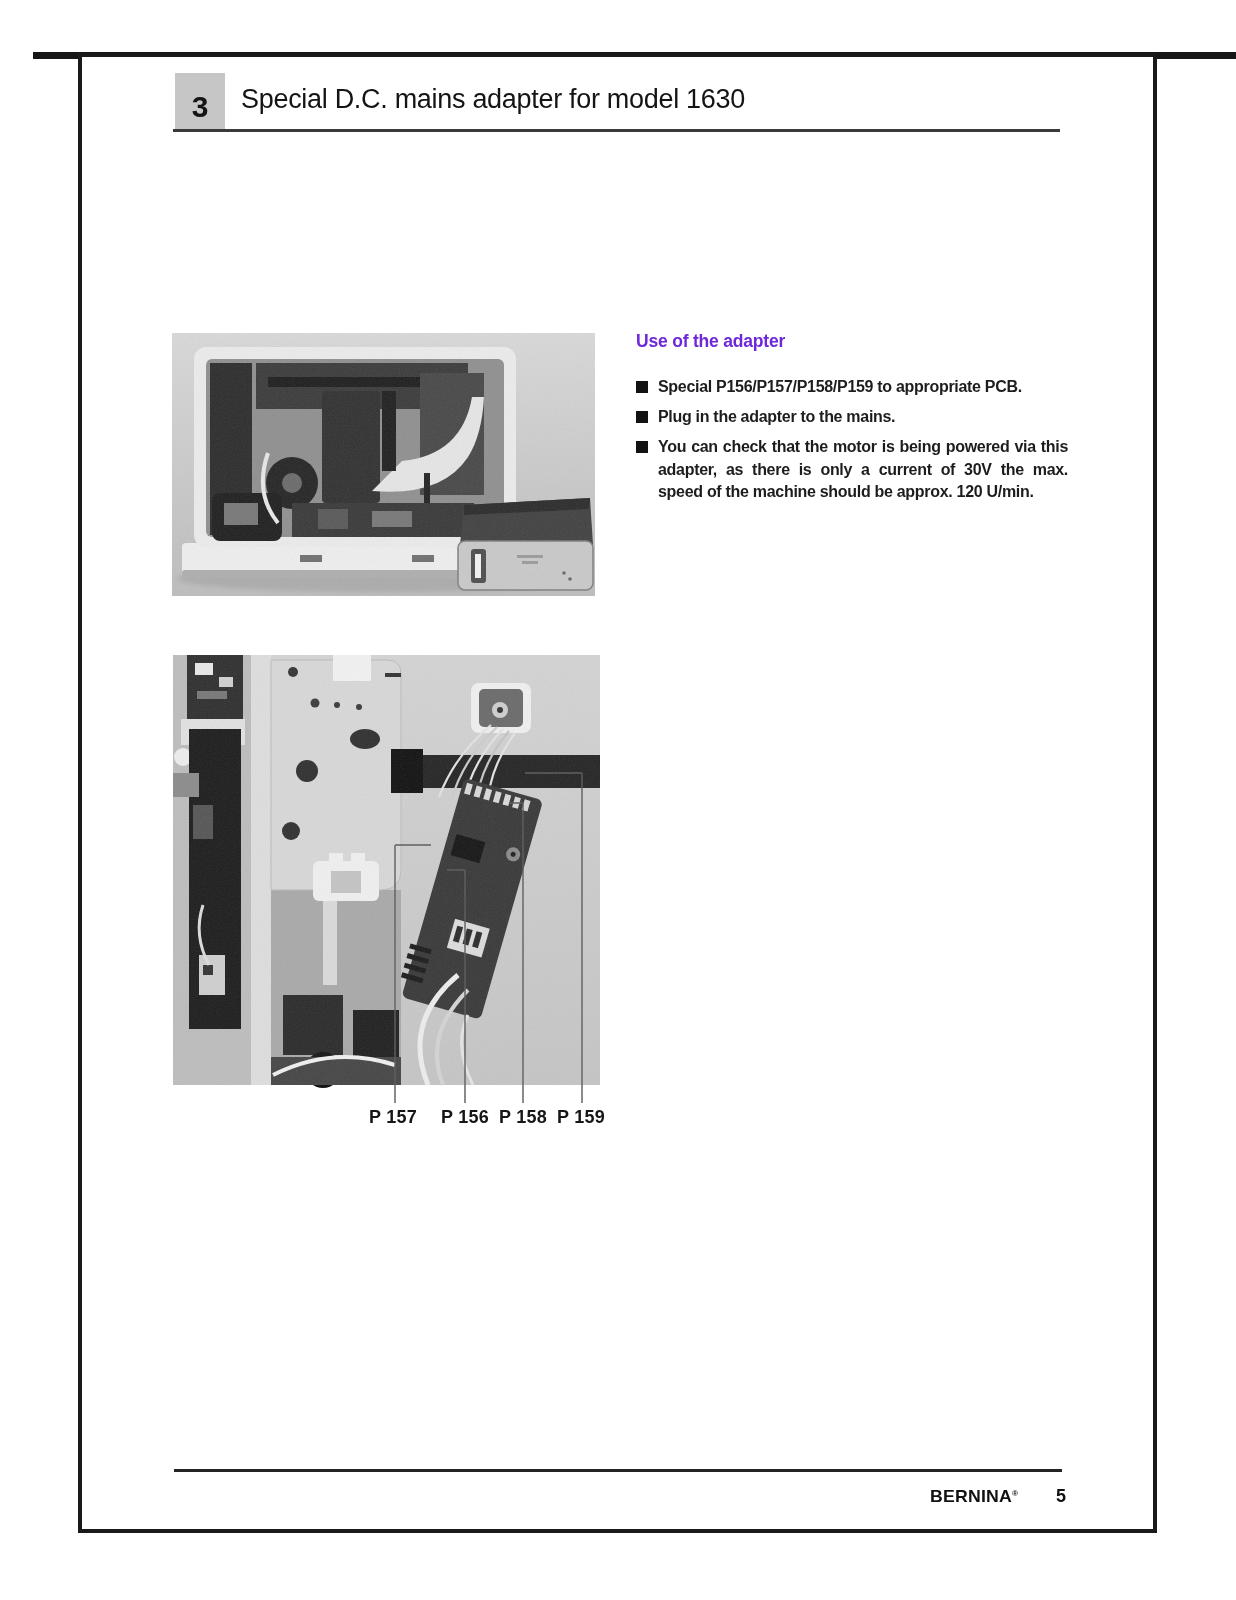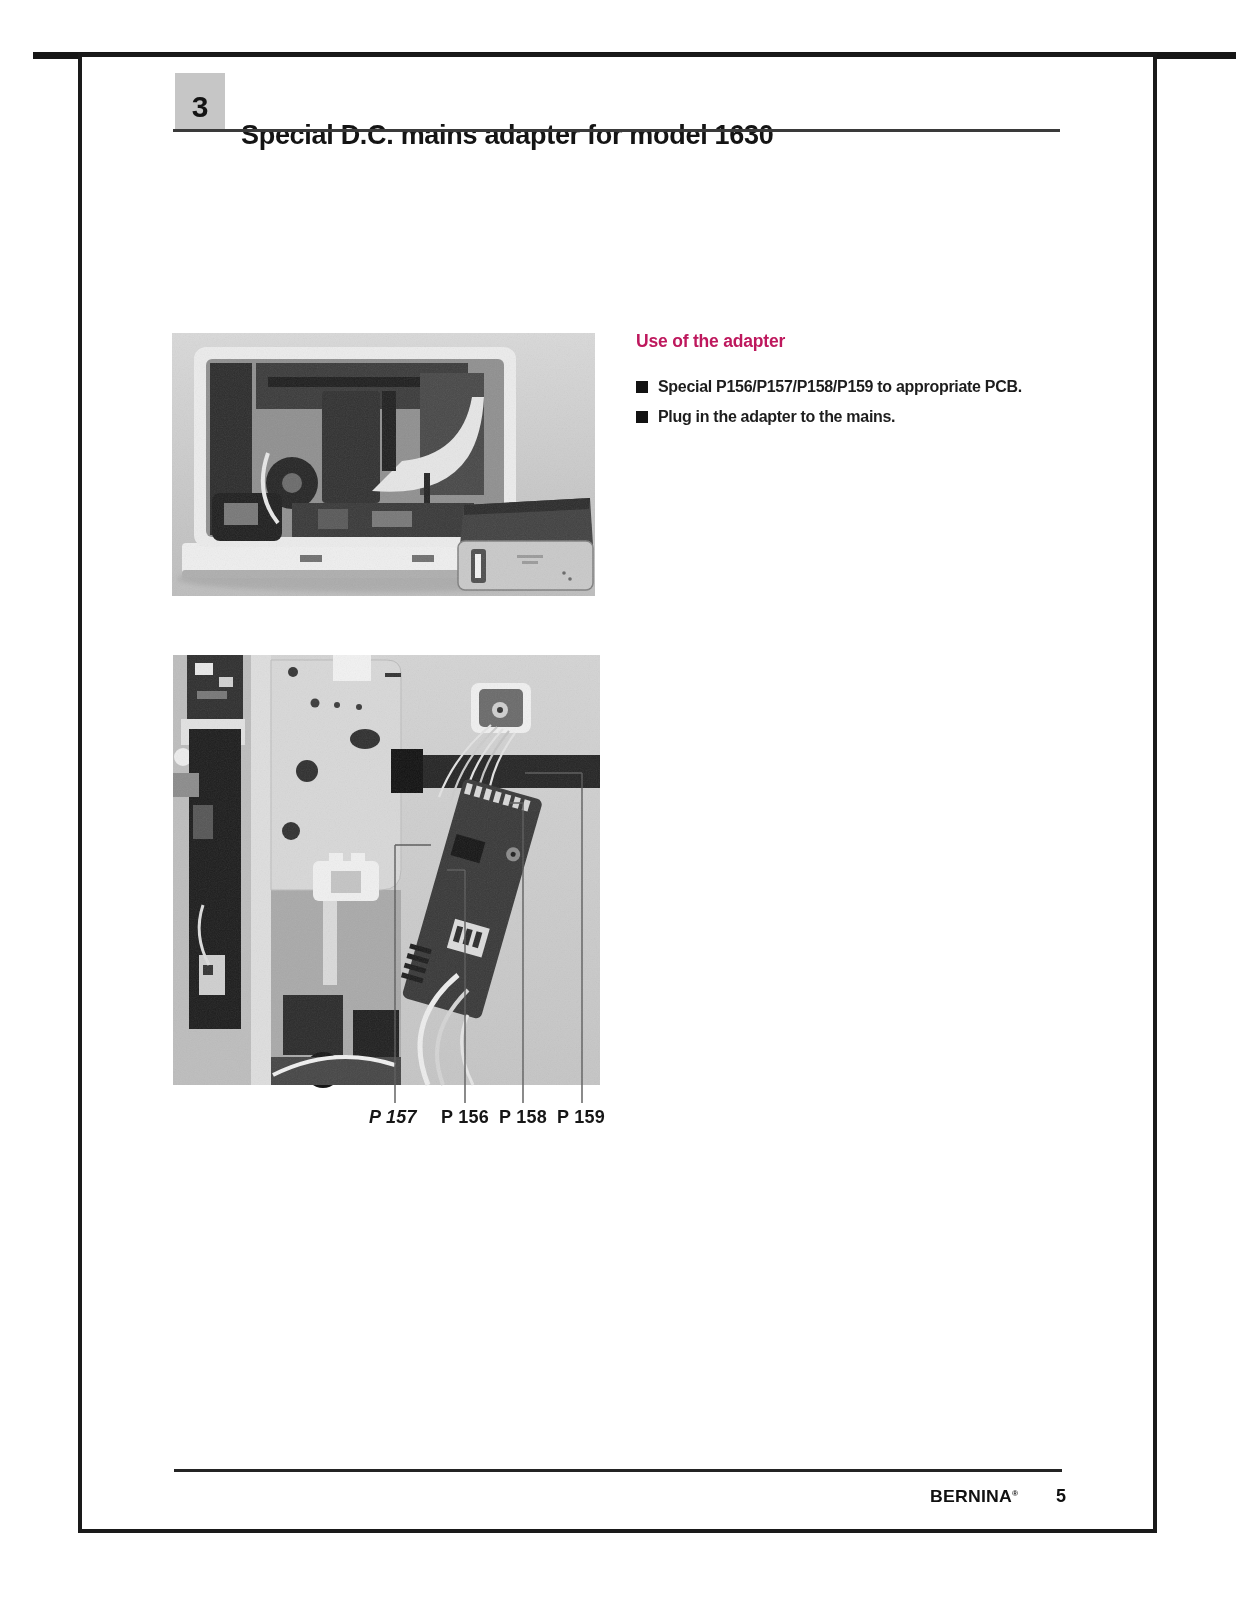--- a/index.html
+++ b/index.html
@@ -8,40 +8,40 @@
     font-family:"Liberation Sans",sans-serif;color:#1d1d1d;
   }
   
   .top-scan-bar{position:absolute;left:33px;top:52px;width:1203px;height:7px;background:#161616;}
   .page-frame{position:absolute;left:78px;top:53px;width:1079px;height:1480px;
     border:4px solid #1a1a1a;box-sizing:border-box;background:#ffffff;}
   
   .section-box{position:absolute;left:175px;top:73px;width:50px;height:56px;background:#c6c6c6;
     display:flex;align-items:flex-end;justify-content:center;}
   .section-box span{font-size:30px;font-weight:700;line-height:1;padding-bottom:7px;color:#141414;}
-  .page-title{position:absolute;left:241px;top:84px;font-size:27px;font-weight:700;
-    letter-spacing:-0.3px;color:#141414;white-space:nowrap;margin-top:36px;}
+  .page-title{position:absolute;left:241px;top:84px;font-size:27px;font-weight:400;
+    letter-spacing:-0.3px;color:#141414;white-space:nowrap;}
   .title-rule{position:absolute;left:173px;top:129px;width:887px;height:3px;background:#3a3a3a;}
   
   .intro{position:absolute;left:172px;top:164px;width:448px;font-size:16px;font-weight:600;
     line-height:24.5px;letter-spacing:-0.3px;color:#1b1b1b;}
   
   .usage{position:absolute;left:636px;top:331px;width:432px;}
-  .usage-heading{font-size:17.5px;font-weight:700;letter-spacing:-0.2px;margin:0 0 24px 0;color:#be185d;}
+  .usage-heading{font-size:17.5px;font-weight:700;letter-spacing:-0.2px;margin:0 0 24px 0;color:#6d28d9;}
   .bullet-row{display:flex;margin-bottom:7.5px;font-size:16px;font-weight:600;
     line-height:22.5px;letter-spacing:-0.3px;}
   .bullet-square{flex:0 0 12px;width:12px;height:12px;background:#121212;margin:5px 10px 0 0;}
   .bullet-text{flex:1;}
   .bullet-row.justified .bullet-text{text-align:justify;}
   
   .figure1{position:absolute;left:172px;top:333px;width:423px;height:263px;}
   .figure2{position:absolute;left:173px;top:655px;width:427px;height:450px;}
   .figure-label{position:absolute;top:1107px;transform:translateX(-50%);
     font-size:18px;font-weight:700;letter-spacing:0.3px;color:#161616;white-space:nowrap;}
-  .lbl-0{left:393px;font-style:italic;} .lbl-1{left:465px;} .lbl-2{left:523px;} .lbl-3{left:581px;}
+  .lbl-0{left:393px;} .lbl-1{left:465px;} .lbl-2{left:523px;} .lbl-3{left:581px;}
   
   .footer-rule{position:absolute;left:174px;top:1469px;width:888px;height:3px;background:#242424;}
   .brand{position:absolute;left:930px;top:1487px;font-size:17px;font-weight:700;
     letter-spacing:0.2px;color:#111;transform:scaleX(1.04);transform-origin:left;}
   .brand sup{font-size:8px;vertical-align:6px;}
   .page-number{position:absolute;left:1056px;top:1486px;font-size:18px;font-weight:700;color:#111;}
   svg{display:block;}
 </style>
 </head>
 <body>
@@ -122,20 +122,24 @@
 
   <div class="usage">
     <h3 class="usage-heading">Use of the adapter</h3>
     <div class="bullet-row">
       <span class="bullet-square"></span>
       <span class="bullet-text">Special P156/P157/P158/P159 to appropriate PCB.</span>
     </div>
     <div class="bullet-row">
       <span class="bullet-square"></span>
       <span class="bullet-text">Plug in the adapter to the mains.</span>
+    </div>
+    <div class="bullet-row justified">
+      <span class="bullet-square"></span>
+      <span class="bullet-text">You can check that the motor is being powered via this adapter, as there is only a current of 30V the max. speed of the machine should be approx. 120 U/min.</span>
     </div>
   </div>
 
   <div class="figure2">
     <svg viewBox="0 0 427 450" width="427" height="450">
       <defs>
         <linearGradient id="g2" x1="0" y1="0" x2="0" y2="1">
           <stop offset="0" stop-color="#d4d4d4"></stop>
             <stop offset="1" stop-color="#c5c5c5"></stop>
         </linearGradient>

